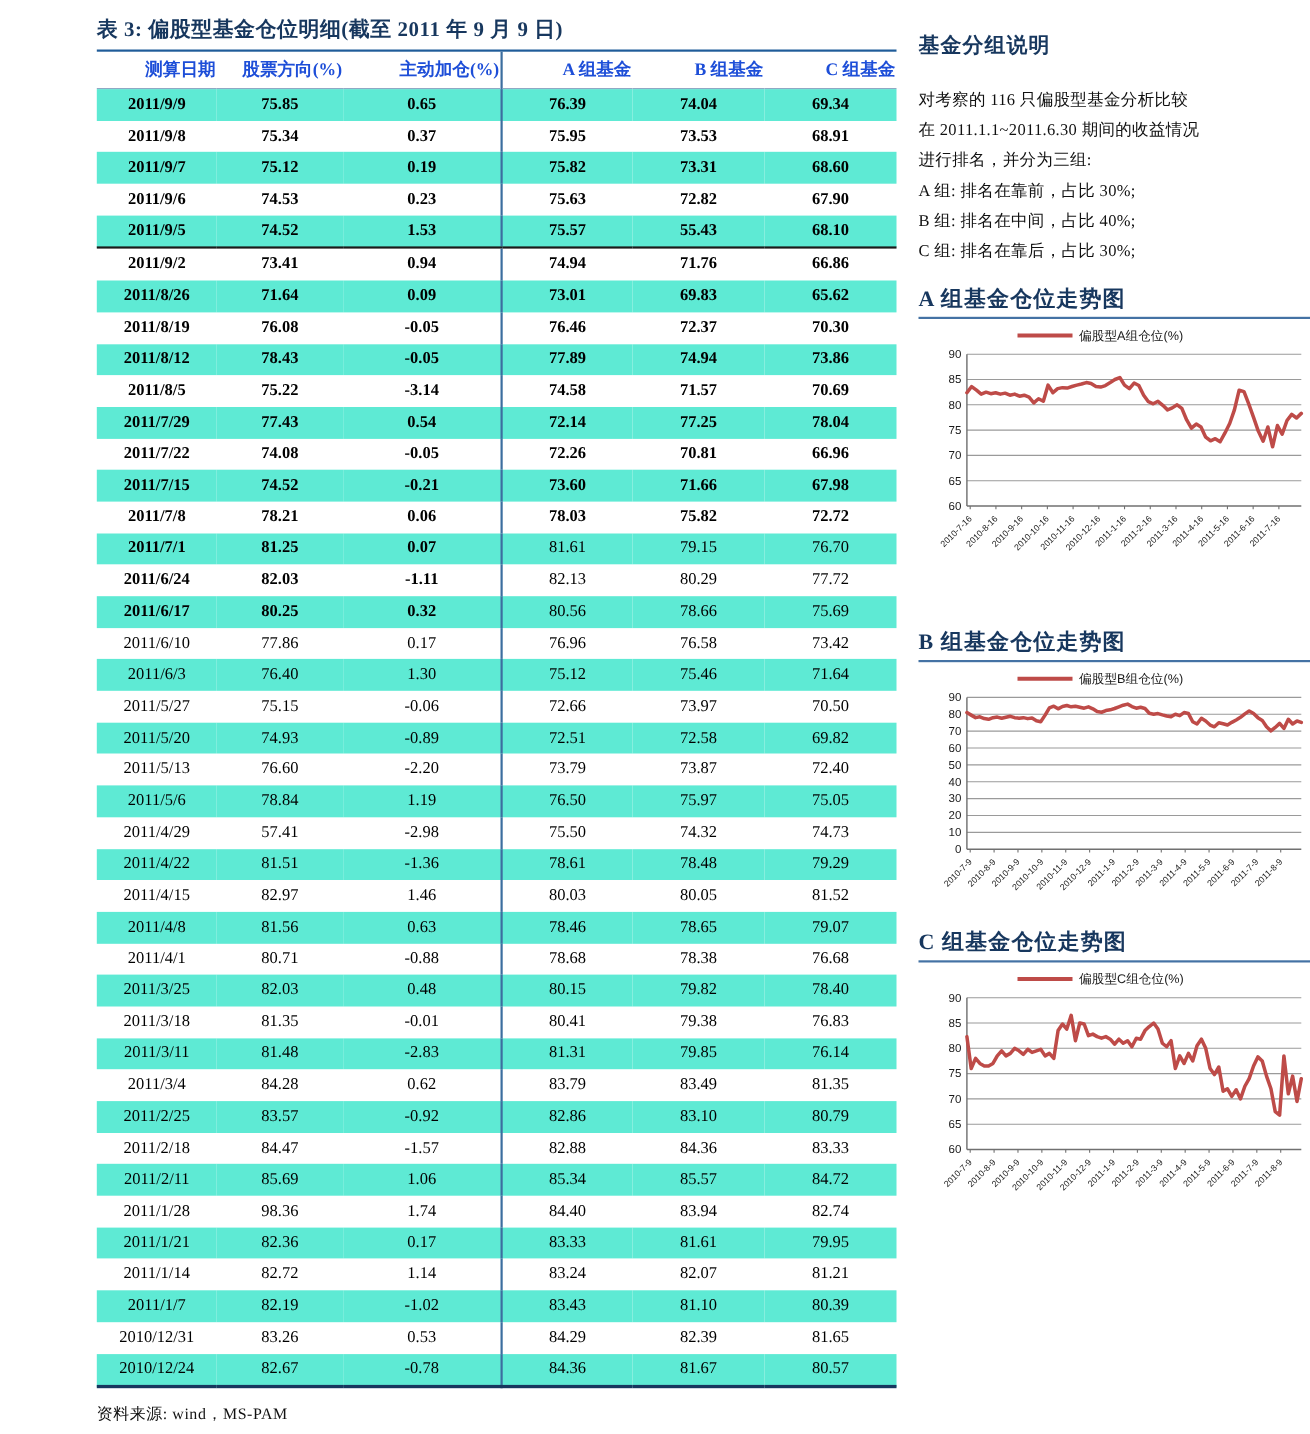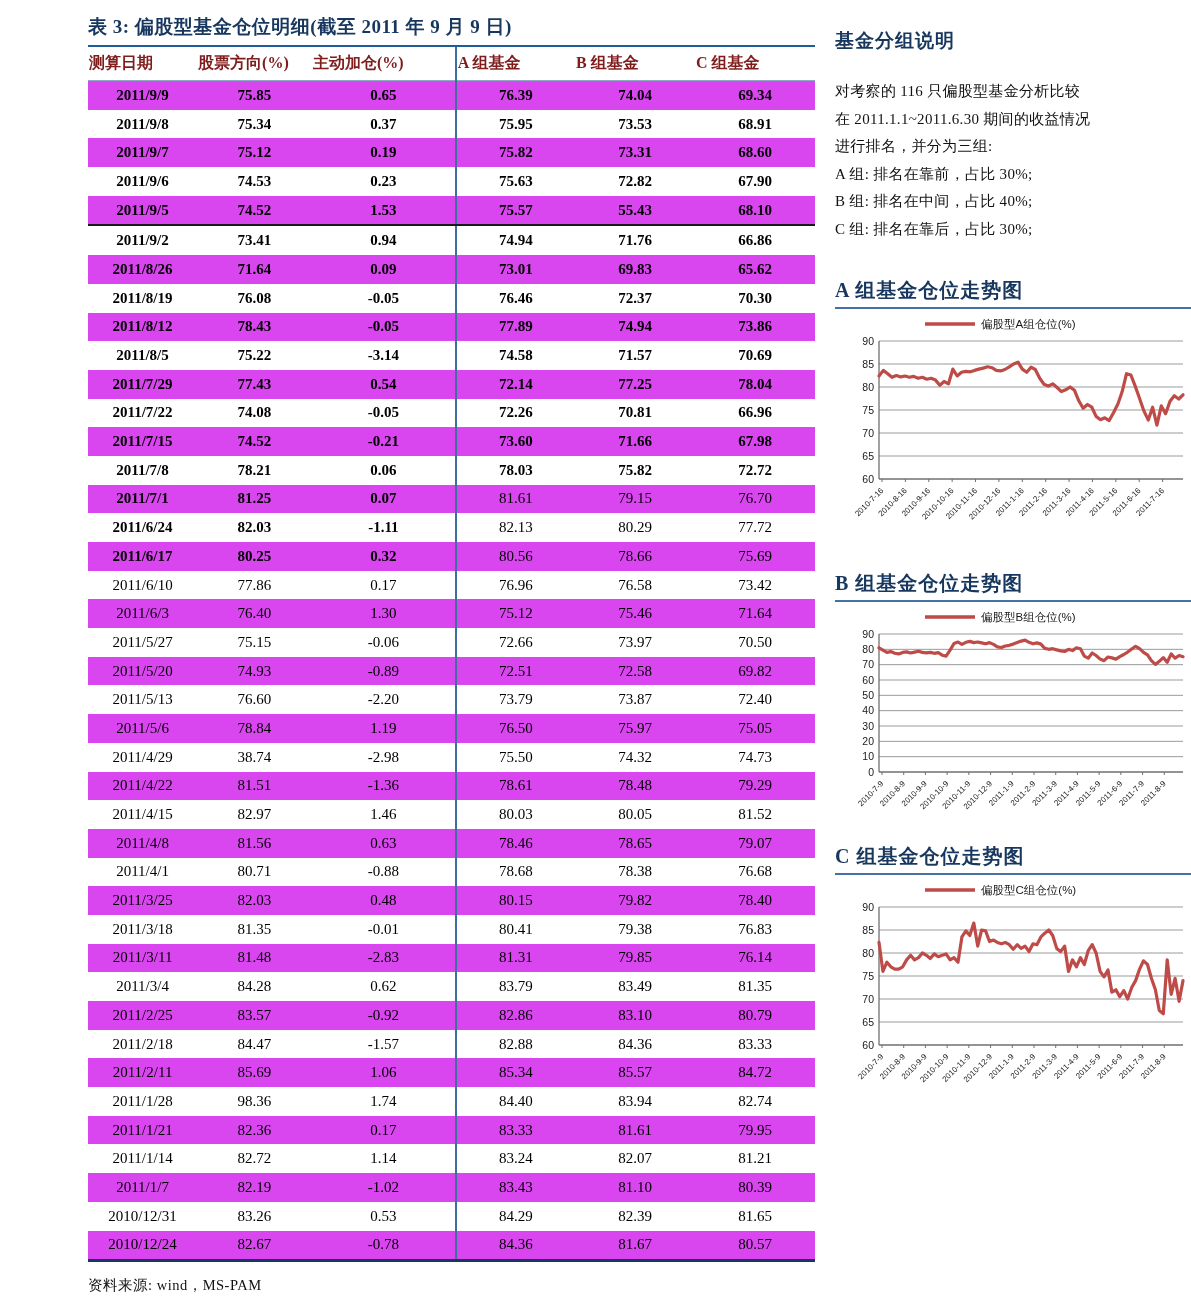--- a/index.html
+++ b/index.html
@@ -8,36 +8,36 @@
   
   .left-col{position:absolute;left:88px;top:14px;width:727px;}
   .table-title{font-size:19px;font-weight:bold;color:#17375E;padding-bottom:5px;border-bottom:2.5px solid #1F5C99;letter-spacing:.5px;}
   table.fund-table{width:100%;border-collapse:collapse;table-layout:fixed;border-bottom:3px solid #17375E;}
   table.fund-table col.c0{width:15.0%;}
   table.fund-table col.c1{width:15.8%;}
   table.fund-table col.c2{width:19.8%;}
   table.fund-table col.c3{width:16.4%;}
   table.fund-table col.c4{width:16.5%;}
   table.fund-table col.c5{width:16.5%;}
-  table.fund-table th{color:#7f1d1d;font-size:16px;font-weight:bold;height:31px;text-align:left;border-bottom:1px solid #8FA9C4;}
+  table.fund-table th{color:#1d4ed8;font-size:16px;font-weight:bold;height:31px;text-align:right;border-bottom:1px solid #8FA9C4;}
   table.fund-table td{text-align:center;font-size:15px;height:28.7px;padding:0;color:#000;}
-  tr.striped{background:#d946ef;}
+  tr.striped{background:#5eead4;}
   .vline{border-left:2px solid #3C6E9F;}
   tr.bold-full td{font-weight:bold;}
   tr.bold-left td:nth-child(-n+3){font-weight:bold;}
   tr.thick-below td{border-bottom:2.5px solid #1a1a1a;}
   .source{margin-top:14px;font-size:14.5px;color:#111;letter-spacing:.5px;}
 
   
   .right-col{position:absolute;left:835px;top:0;width:356px;height:1304px;}
   .note{position:absolute;top:28px;left:0;width:100%;}
   .note-title{font-size:19px;font-weight:bold;color:#17375E;margin-bottom:24px;letter-spacing:1px;}
   .note-line{font-size:15px;line-height:27.5px;color:#111;letter-spacing:.3px;}
   .chart-block{position:absolute;left:0;width:100%;}
-  #chart-block-0{top:258px;margin-top:19px;}
+  #chart-block-0{top:258px;}
   #chart-block-1{top:570px;}
   #chart-block-2{top:843px;}
   .chart-title{font-size:20px;font-weight:bold;color:#17375E;padding-bottom:3px;border-bottom:2px solid #4472A4;letter-spacing:1px;}
   .chart-svg{display:block;margin-top:2px;}
   svg text{font-family:"Liberation Sans",sans-serif;}
 </style>
 </head>
 <body>
 
 <div class="left-col">
@@ -241,21 +241,21 @@
         <tr class="striped">
           <td>2011/5/6</td>
           <td>78.84</td>
           <td>1.19</td>
           <td class="vline">76.50</td>
           <td>75.97</td>
           <td>75.05</td>
         </tr>
         <tr>
           <td>2011/4/29</td>
-          <td>38.74</td>
+          <td>57.41</td>
           <td>-2.98</td>
           <td class="vline">75.50</td>
           <td>74.32</td>
           <td>74.73</td>
         </tr>
         <tr class="striped">
           <td>2011/4/22</td>
           <td>81.51</td>
           <td>-1.36</td>
           <td class="vline">78.61</td>

